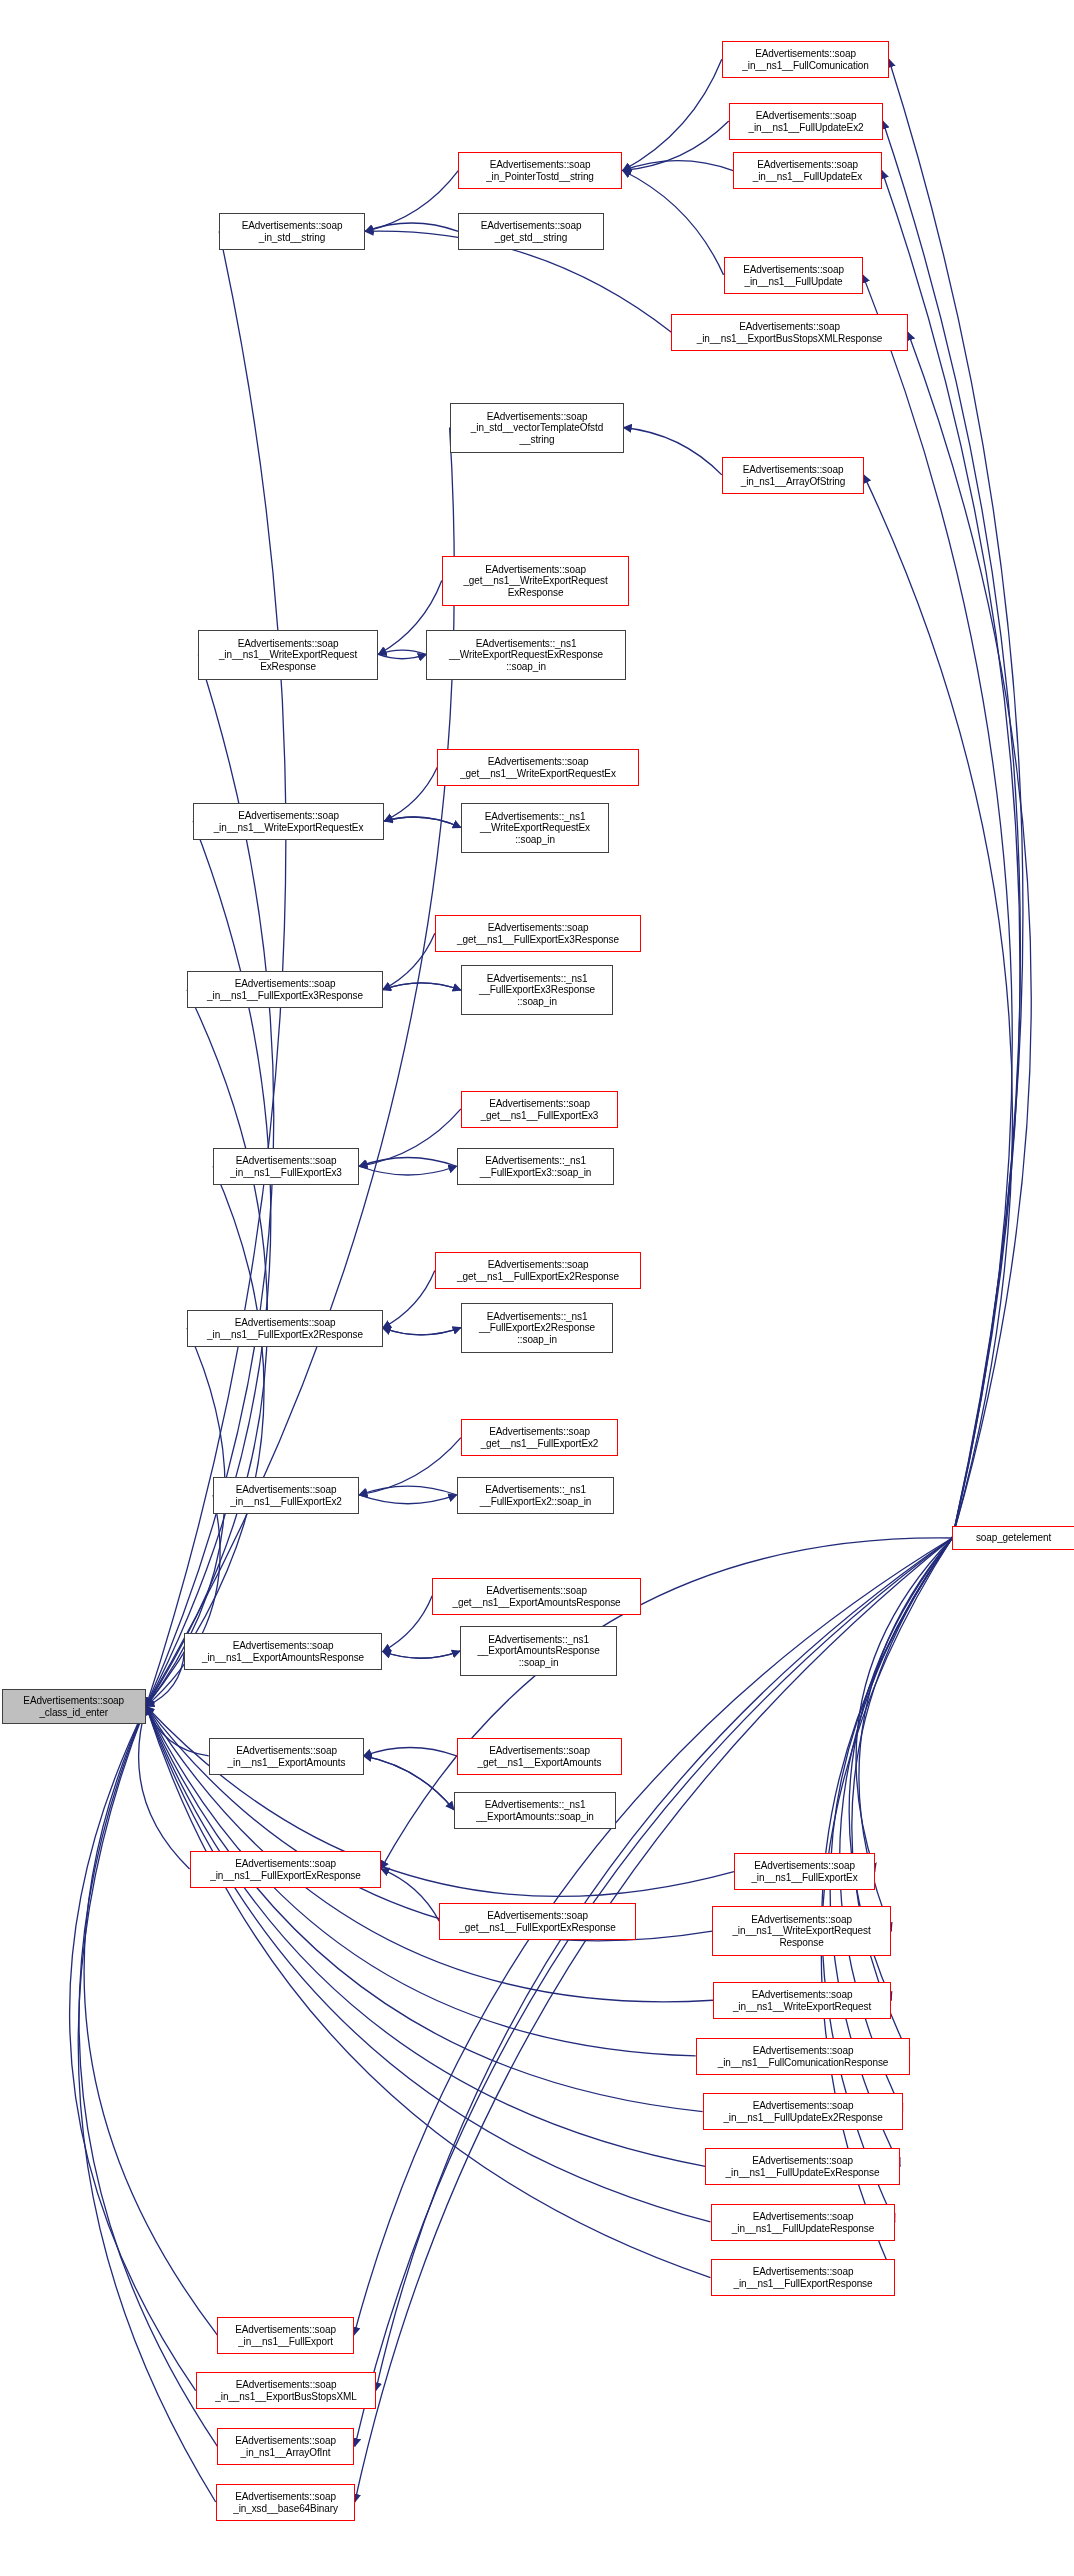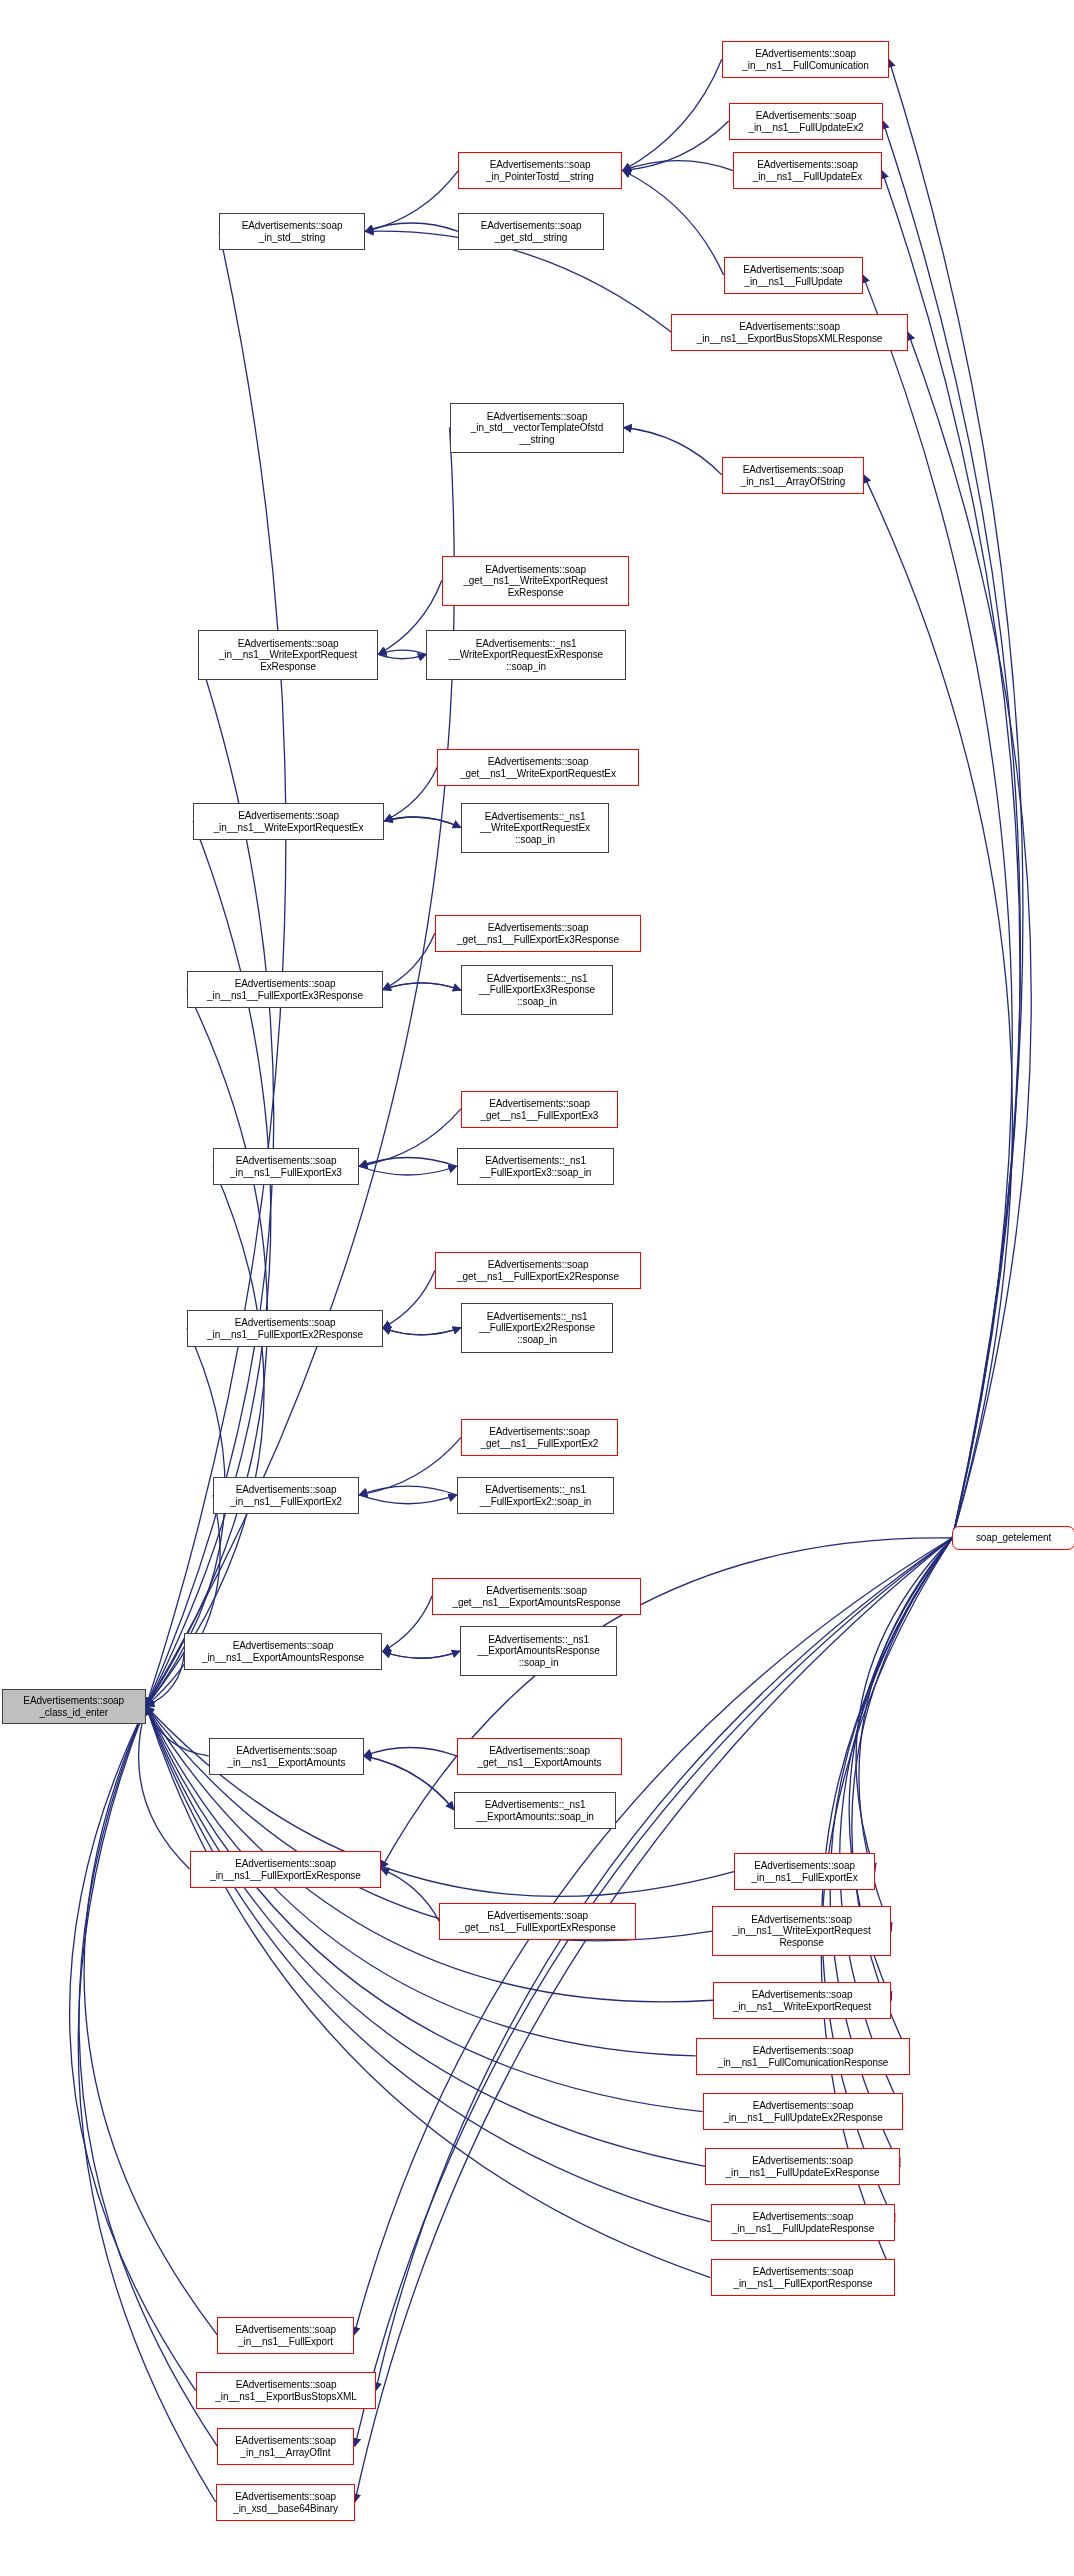--- a/index.html
+++ b/index.html
@@ -99,21 +99,21 @@
         <path d="M 817 2619 Q 328.87228009739516 2452.135297133623 168 1962" marker-end="url(#ah)"></path>
         <path d="M 250 2685 Q -7.899999999999977 2348.1 168 1962" marker-end="url(#ah)"></path>
         <path d="M 225 2749 Q -32.89911195997959 2372.1146751991346 168 1962" marker-end="url(#ah)"></path>
         <path d="M 250 2813 Q -19.93963595402991 2409.5599884233025 168 1962" marker-end="url(#ah)"></path>
         <path d="M 248 2877 Q -21.1259135268607 2439.5328667564468 168 1962" marker-end="url(#ah)"></path>
       </g>
   </svg>
   <div id="nodes">
       <div class="node root" style="left: 1.7px; top: 1689px; width: 144px; height: 35px;"><span class="nodelabel">EAdvertisements::soap
 _class_id_enter</span></div>
-      <div class="node red" style="left: 952px; top: 1526px; width: 123px; height: 23.5px; border-radius: 7px;"><span class="nodelabel">soap_getelement</span></div>
+      <div class="node red" style="left: 952px; top: 1526px; width: 123px; height: 23.5px;"><span class="nodelabel">soap_getelement</span></div>
       <div class="node black" style="left: 219px; top: 213px; width: 146px; height: 37px;"><span class="nodelabel">EAdvertisements::soap
 _in_std__string</span></div>
       <div class="node black" style="left: 458px; top: 213px; width: 146px; height: 37px;"><span class="nodelabel">EAdvertisements::soap
 _get_std__string</span></div>
       <div class="node red" style="left: 458px; top: 152px; width: 164px; height: 37px;"><span class="nodelabel">EAdvertisements::soap
 _in_PointerTostd__string</span></div>
       <div class="node red" style="left: 722px; top: 41px; width: 167px; height: 37px;"><span class="nodelabel">EAdvertisements::soap
 _in__ns1__FullComunication</span></div>
       <div class="node red" style="left: 729px; top: 103px; width: 154px; height: 37px;"><span class="nodelabel">EAdvertisements::soap
 _in__ns1__FullUpdateEx2</span></div>

